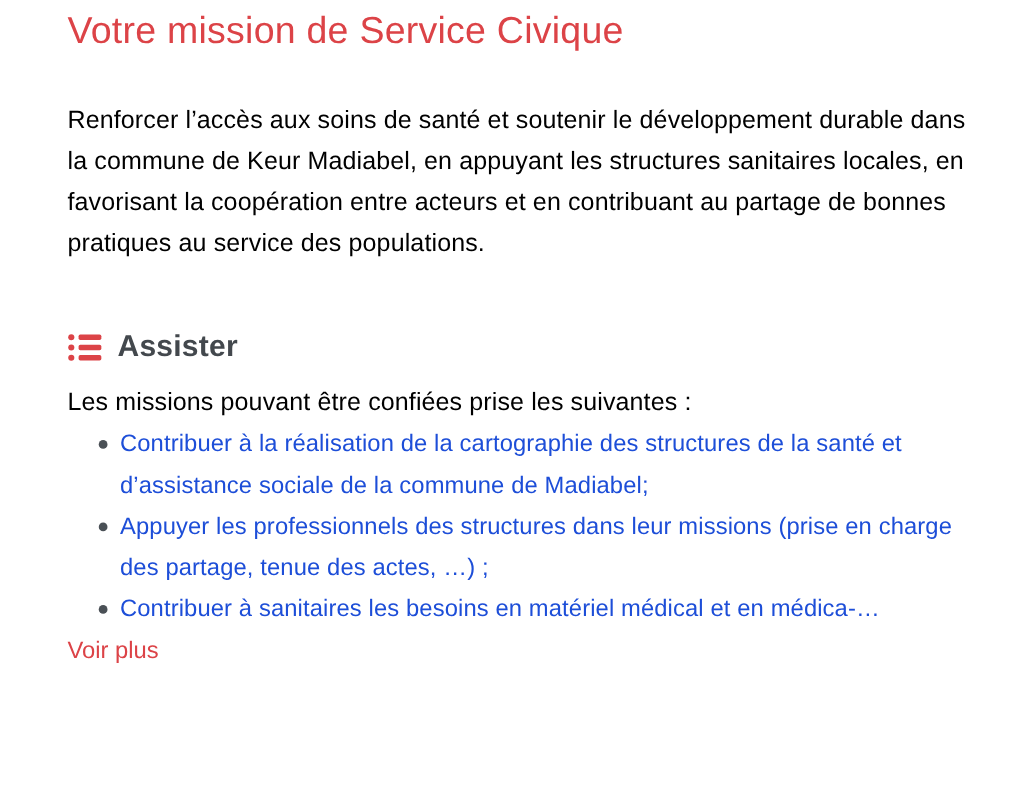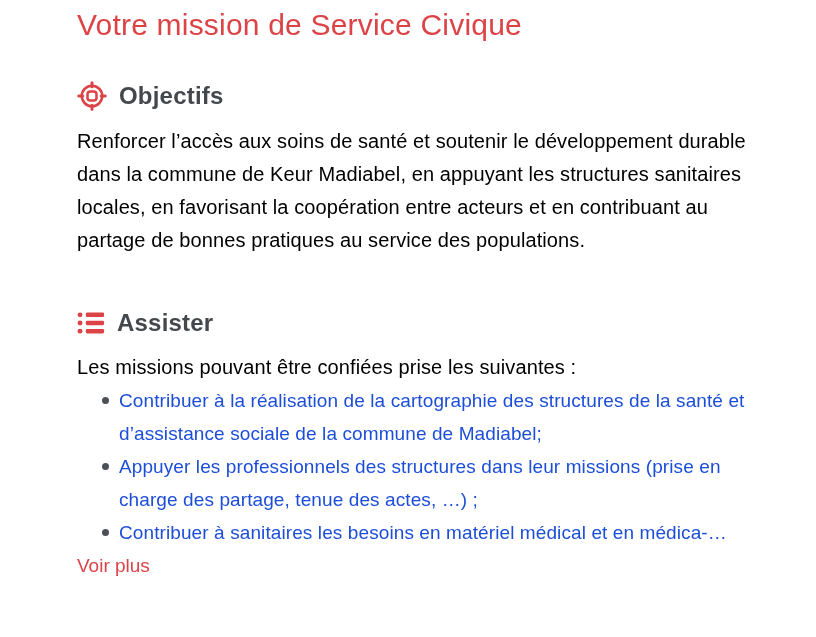--- a/index.html
+++ b/index.html
@@ -5,21 +5,21 @@
   * { box-sizing: border-box; }
   html, body { margin: 0; padding: 0; background: #ffffff; }
   body {
     width: 816px;
     height: 637px;
     overflow: hidden;
     font-family: "Liberation Sans", "DejaVu Sans", sans-serif;
     color: #4A5056;
   }
   .page {
-    padding: 6px 36px 0 77px;
+    padding: 6px 36px 0 54px;
     width: 812px;
     height: 637px;
   }
   .page-title {
     margin: 0;
     font-size: 30px;
     line-height: 38px;
     font-weight: 500;
     letter-spacing: 0.2px;
     color: #DC4347;
@@ -87,30 +87,20 @@
   }
 </style>
 </head>
 <body>
 
 <div class="page">
 
   <h1 class="page-title">Votre mission de Service Civique</h1>
 
   <div class="section">
-    <div class="section-heading-row">
-      <span class="icon">
-        <svg width="30" height="30" viewBox="0 0 24 24" fill="none" stroke="currentColor" stroke-width="2">
-          <circle cx="12" cy="12" r="8.2"></circle>
-          <rect x="8.4" y="8.4" width="7.2" height="7.2" rx="2.2"></rect>
-          <path d="M12 1.4v3.2 M12 19.4v3.2 M1.4 12h3.2 M19.4 12h3.2" stroke-width="2.4" stroke-linecap="round"></path>
-        </svg>
-      </span>
-      <h2 class="section-heading">Objectifs</h2>
-    </div>
     <p class="body-text">Renforcer l’accès aux soins de santé et soutenir le développement durable dans la commune de Keur Madiabel, en appuyant les structures sanitaires locales, en favorisant la coopération entre acteurs et en contribuant au partage de bonnes pratiques au service des populations.</p>
   </div>
 
   <div class="section actions">
     <div class="section-heading-row">
       <span class="icon">
         <svg width="28" height="28" viewBox="0 0 24 24" fill="currentColor">
           <circle cx="2.6" cy="5" r="2.1"></circle>
           <rect x="7.6" y="3.1" width="15.6" height="3.8" rx="1.2"></rect>
           <circle cx="2.6" cy="12" r="2.1"></circle>

